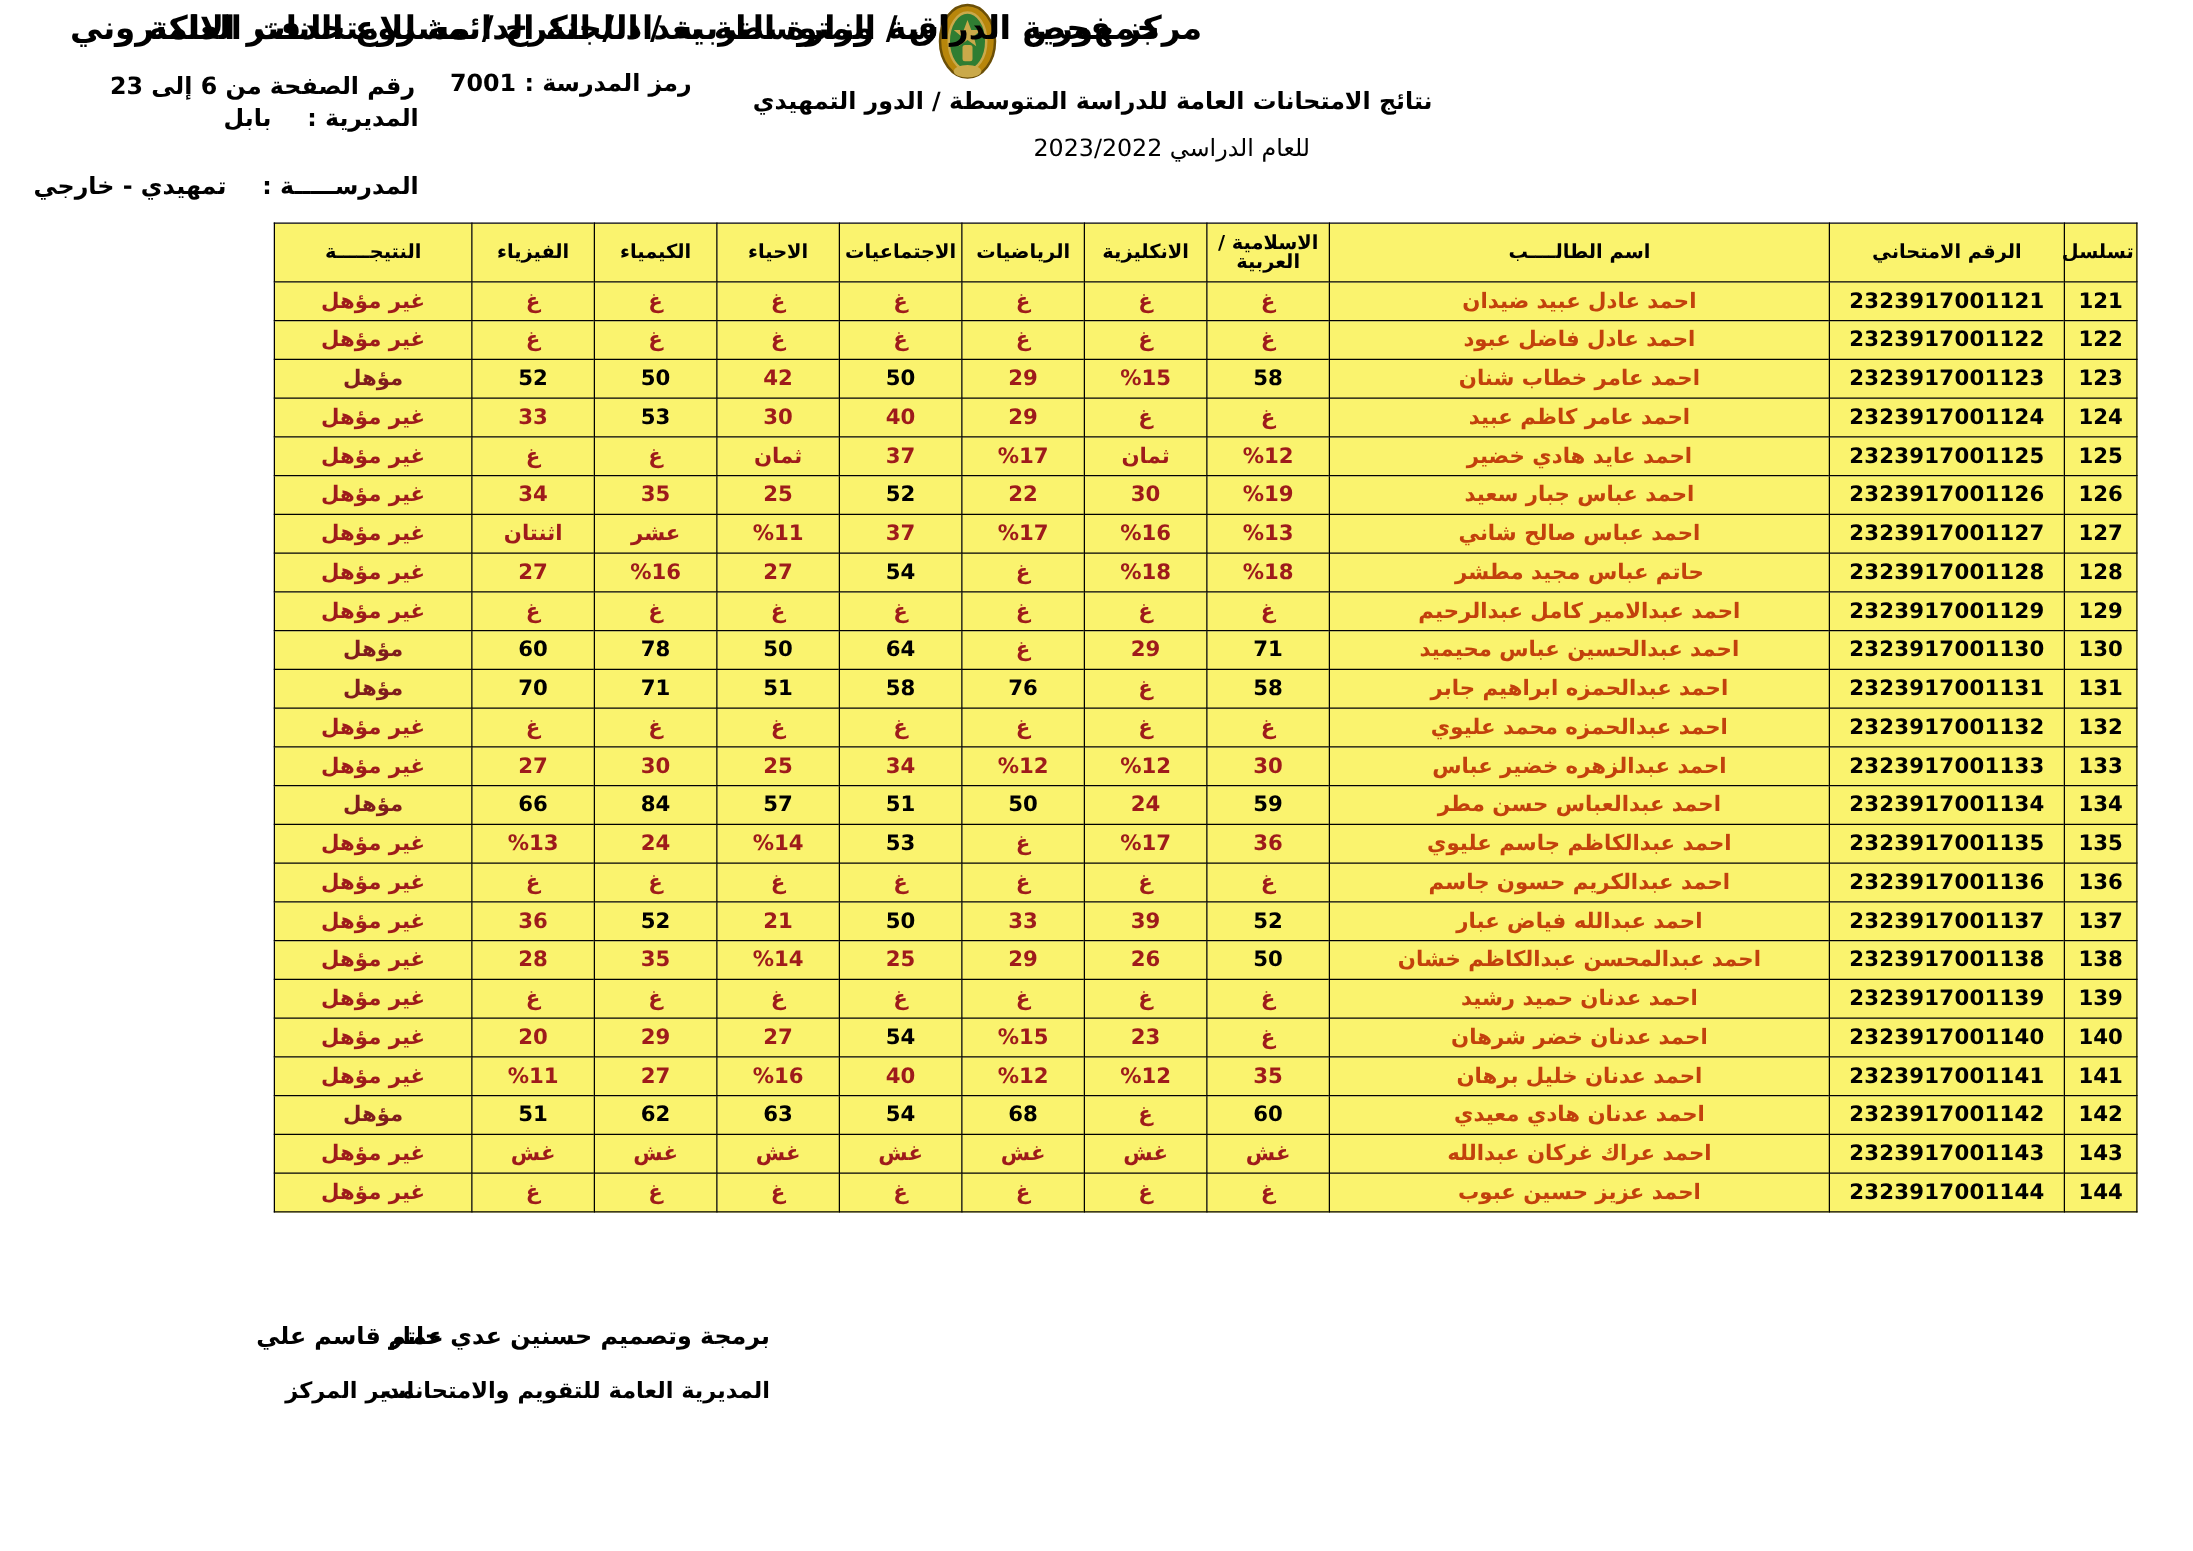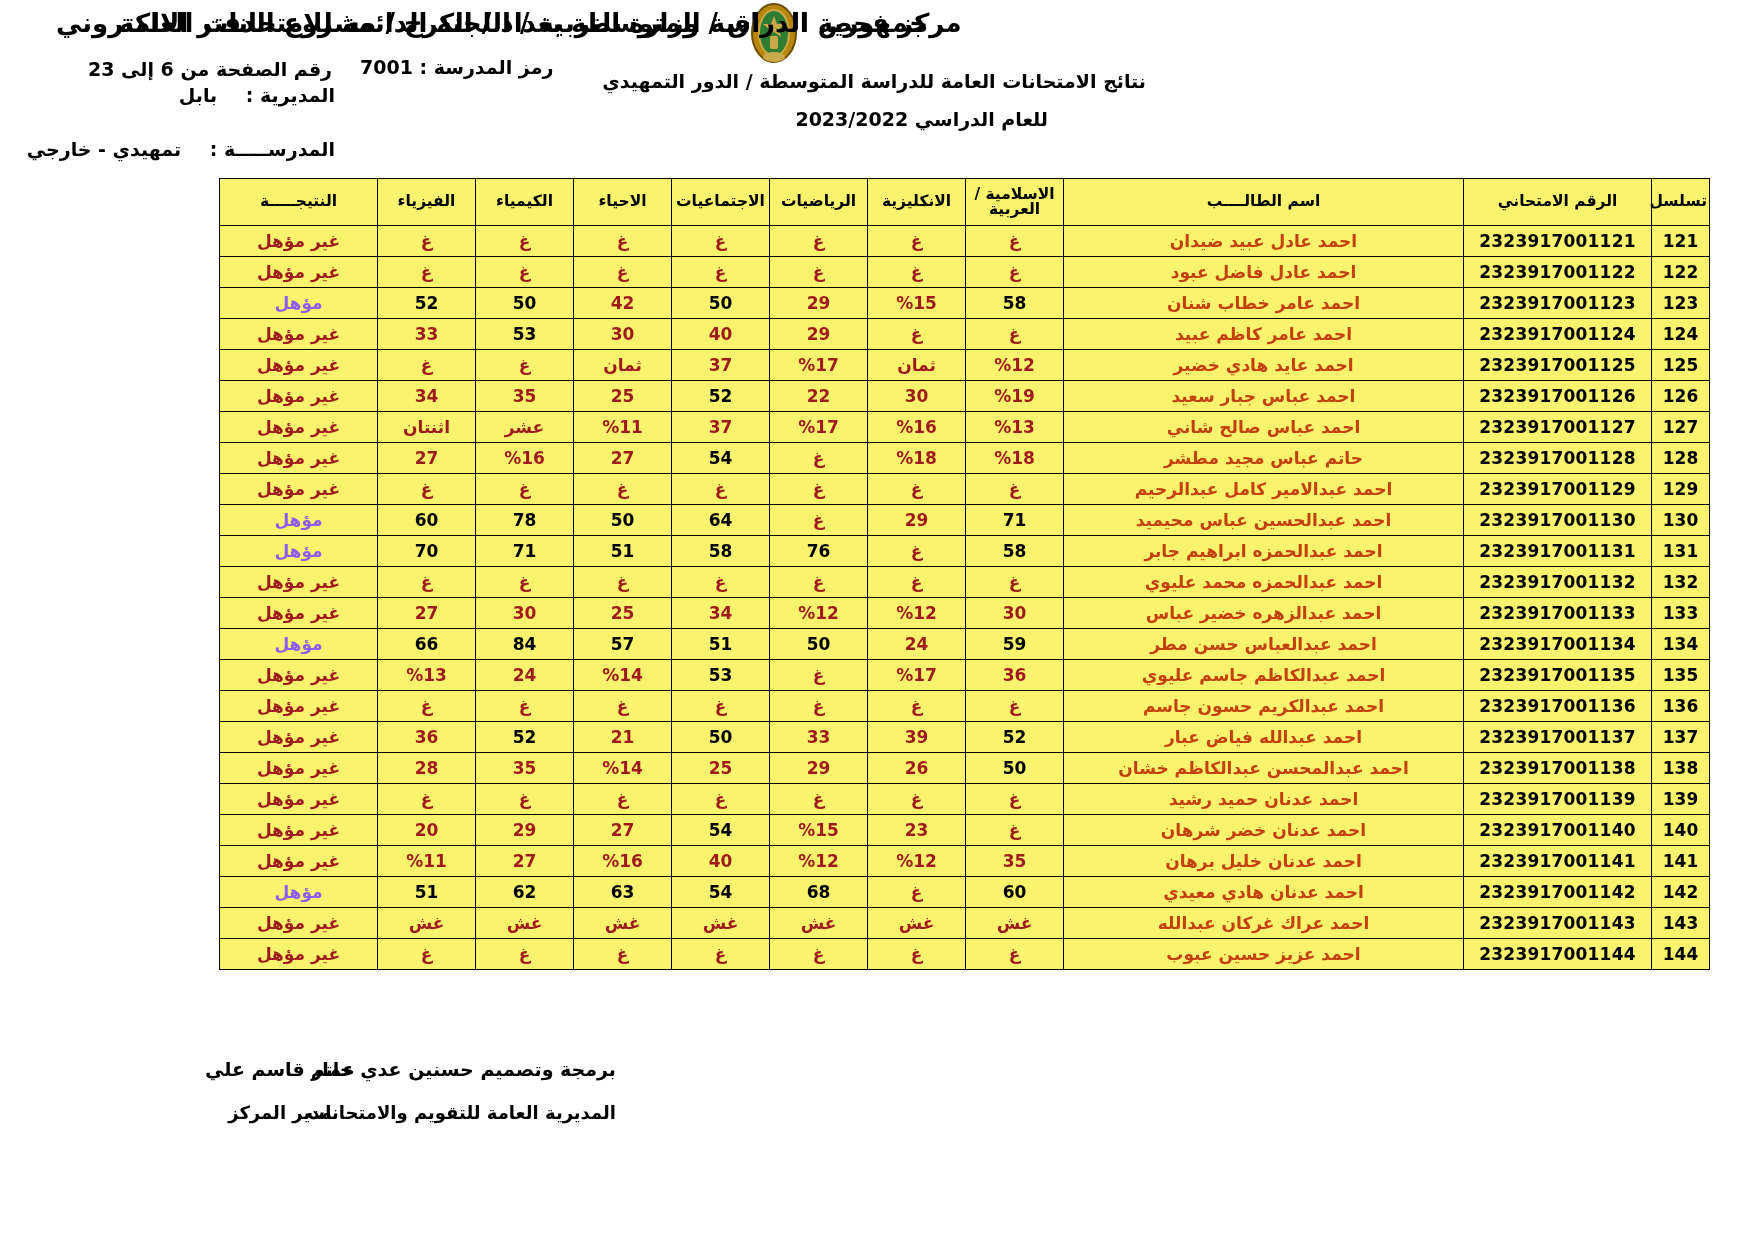--- a/index.html
+++ b/index.html
@@ -39,21 +39,21 @@
   .hdr-code{
     position:absolute; top:56px; left:360px;
     font-size:19px; font-weight:bold; white-space:nowrap;
   }
   .hdr-sub1{
     position:absolute; top:70px; right:608px;
     font-size:19px; font-weight:bold; white-space:nowrap;
   }
   .hdr-sub2{
     position:absolute; top:108px; right:706px;
-    font-size:19px; font-weight:bold; white-space:nowrap;
+    font-size:19px; font-weight:normal; white-space:nowrap;
   }
   .hdr-dir{
     position:absolute; top:84px; right:1419px;
     font-size:19px; font-weight:bold; white-space:nowrap;
   }
   .hdr-dir .val{margin-right:22px;}
   .hdr-school{
     position:absolute; top:138px; right:1419px;
     font-size:19px; font-weight:bold; white-space:nowrap;
   }
@@ -97,21 +97,21 @@
     padding-right:14px;
     font-size:17.5px;
     color:#c2410c;
   }
   td.seq, td.num{background:#ffffff;color:#000;}
   td.num{font-size:18px;letter-spacing:0.2px;}
   td.seq{font-size:18px;}
 
   td.pass{background:#ffffff;color:#000;}
   td.fail{background:#FAF36E;color:#9E1B1B;}
-  td.res-pass{background:#ffffff;color:#8b5cf6;}
+  td.res-pass{background:#ffffff;color:#7f1d1d;}
   td.res-fail{background:#FAF36E;color:#9E1B1B;}
 
   
   .footer{position:absolute; left:0; right:0; top:1058px; height:120px;}
   .ft-right{
     position:absolute; right:1138px; top:0;
     text-align:right; width:330px;
     font-size:19px; font-weight:bold; white-space:nowrap;
   }
   .ft-right .l2{font-size:18px;margin-top:22px;}

